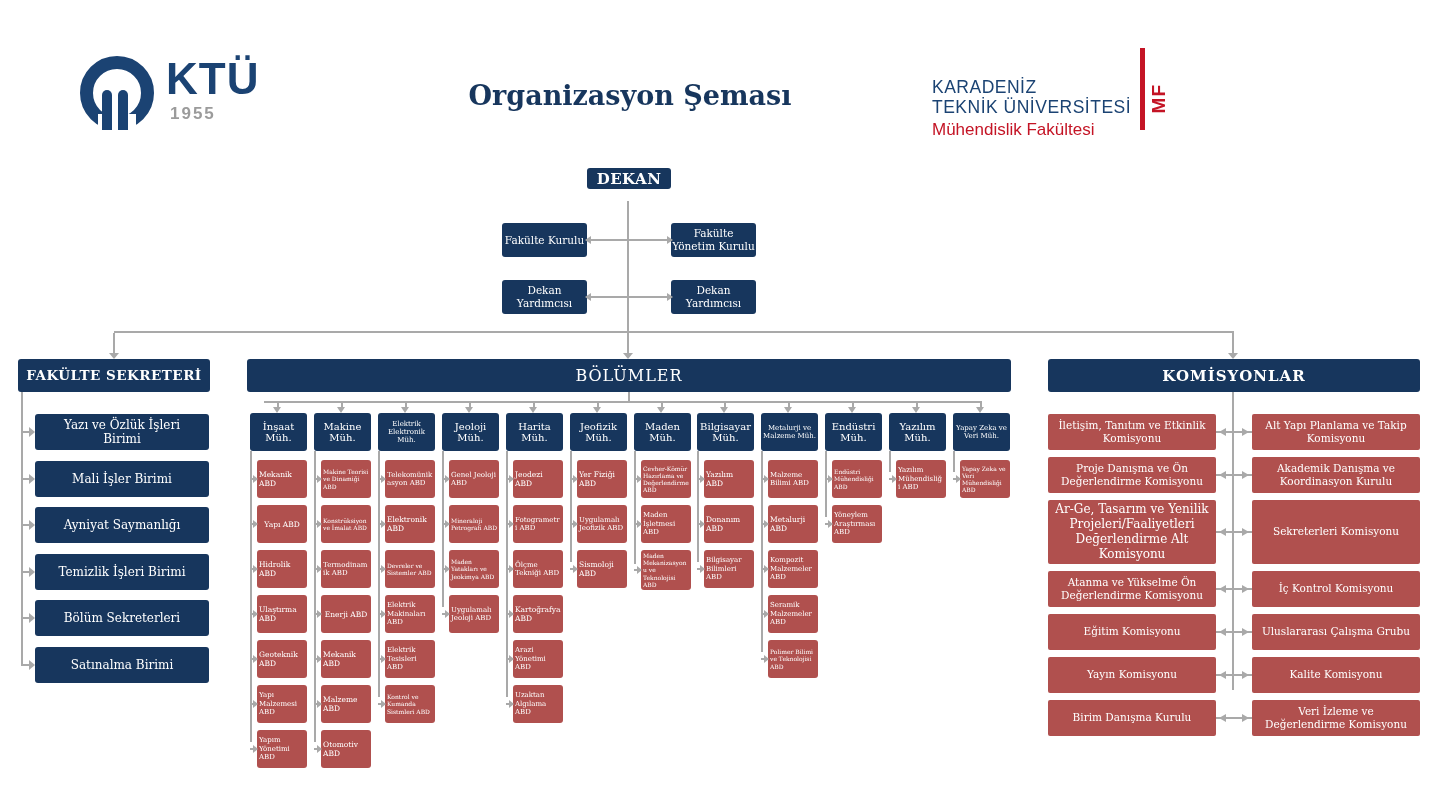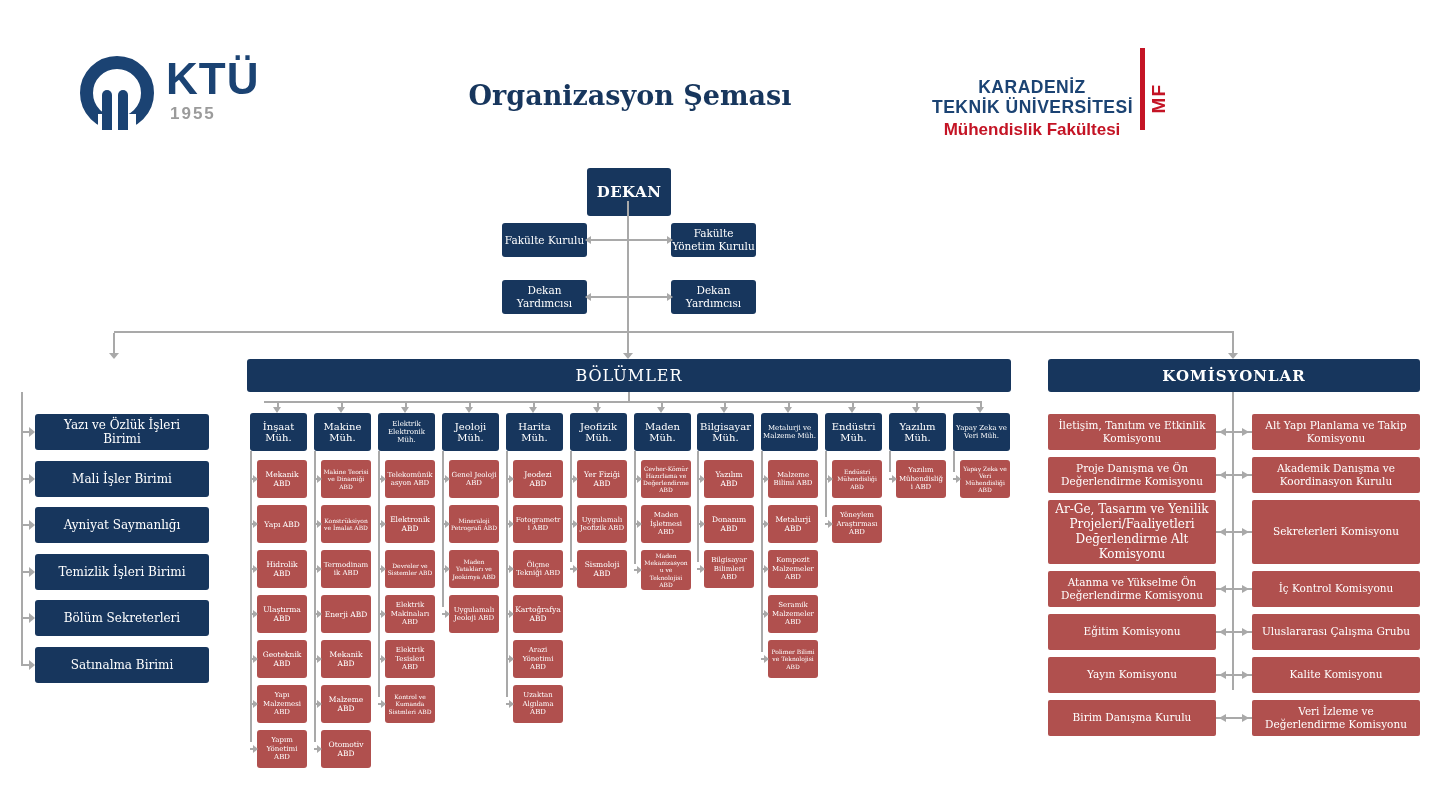--- a/index.html
+++ b/index.html
@@ -19,31 +19,31 @@
   .title{position:absolute;left:430px;top:80px;width:400px;text-align:center;
          font-size:27px;font-weight:bold;color:var(--navy);}
   .ktu-logo{position:absolute;left:80px;top:52px;width:260px;height:100px;
             font-family:"Liberation Sans","DejaVu Sans",sans-serif;}
   .ring{position:absolute;left:0;top:4px;width:48px;height:48px;border:13px solid var(--logo-navy);border-radius:50%;}
   .ring-gap{position:absolute;left:18px;top:62px;width:38px;height:16px;background:#fff;}
   .lbar{position:absolute;width:10px;height:40px;background:var(--logo-navy);border-radius:5px 5px 0 0;top:38px;}
   .lbar.b1{left:22px;} .lbar.b2{left:38px;}
   .ktu-txt{position:absolute;left:86px;top:2px;font-size:44px;font-weight:800;color:var(--logo-navy);letter-spacing:1px;}
   .ktu-year{position:absolute;left:90px;top:52px;font-size:17px;color:var(--year-gray);letter-spacing:2px;font-weight:bold;}
-  .uni-logo{position:absolute;left:932px;top:77px;width:200px;text-align:center;
-            font-family:"Liberation Sans","DejaVu Sans",sans-serif;font-weight:bold;white-space:nowrap;}
+  .uni-logo{position:absolute;left:932px;top:77px;width:200px;text-align:left;
+            font-family:"Liberation Sans","DejaVu Sans",sans-serif;font-weight:normal;white-space:nowrap;}
   .u1,.u2{font-size:17.5px;color:var(--logo-navy);letter-spacing:.5px;line-height:20px;}
   .u3{font-size:17px;color:var(--logo-red);margin-top:3px;}
   .uni-bar{position:absolute;left:1140px;top:48px;width:5px;height:82px;background:var(--logo-red);}
   .uni-mf{position:absolute;left:1148px;top:84px;writing-mode:vertical-rl;transform:rotate(180deg);
           font-family:"Liberation Sans","DejaVu Sans",sans-serif;font-weight:bold;font-size:19px;
           color:var(--logo-red);letter-spacing:1px;}
 
   
-  .dekan{left:587px;top:168px;width:84px;height:48px;font-size:15px;font-weight:bold;letter-spacing:.5px;}
+  .dekan{left:587px;top:168px;width:84px;height:21px;font-size:15px;font-weight:bold;letter-spacing:.5px;}
   .fk{left:502px;top:223px;width:85px;height:34px;font-size:10.5px;}
   .fyk{left:671px;top:223px;width:85px;height:34px;font-size:10.5px;}
   .dy1{left:502px;top:280px;width:85px;height:34px;font-size:10.5px;}
   .dy2{left:671px;top:280px;width:85px;height:34px;font-size:10.5px;}
 
   
   .vln,.hln{position:absolute;background:var(--line);}
   .vln{width:2px;} .hln{height:2px;}
   .l-dekan{left:627px;top:201px;height:131px;}
   .l-main{left:114px;top:331px;width:1120px;}
@@ -82,21 +82,21 @@
   .col:nth-of-type(10){left:825px}.col:nth-of-type(11){left:889px}.col:nth-of-type(12){left:953px}
   .col::before{content:"";position:absolute;left:27px;top:-12px;width:2px;height:7px;background:var(--line);}
   .col::after{content:"";position:absolute;left:23px;top:-6px;
               border-top:6px solid var(--line);border-left:4px solid transparent;border-right:4px solid transparent;}
   .head{position:relative;height:38px;background:var(--navy);color:#fff;border-radius:3px;
         display:flex;align-items:center;justify-content:center;text-align:center;font-size:10px;padding:1px 2px;box-sizing:border-box;}
   .head.f7{font-size:7px;}
   .kids{position:relative;margin-top:9px;padding-left:7px;display:flex;flex-direction:column;gap:7px;}
   .kids::before{content:"";position:absolute;left:0;top:-9px;bottom:26px;width:2px;background:var(--line);}
   .kid{position:relative;min-height:38px;background:var(--red);color:#fff;border-radius:3px;
-       display:flex;align-items:center;justify-content:center;text-align:center;font-size:7.5px;
+       display:flex;align-items:center;justify-content:center;font-size:7.5px;
        line-height:1.2;padding:2px 2px;box-sizing:border-box;overflow-wrap:break-word;word-break:break-word;}
   .kid.f65{font-size:7px;} .kid.f6{font-size:6px;}
   .kid::before{content:"";position:absolute;left:-7px;top:50%;margin-top:-1px;width:4px;height:2px;background:var(--line);}
   .kid::after{content:"";position:absolute;left:-4px;top:50%;margin-top:-4px;
               border-left:5px solid var(--line);border-top:4px solid transparent;border-bottom:4px solid transparent;}
 
   
   .k-rail{left:1232px;top:392px;height:298px;}
   .k-rows{position:absolute;left:1048px;top:414px;width:372px;display:flex;flex-direction:column;gap:7px;}
   .k-row{position:relative;display:flex;justify-content:space-between;}
@@ -141,20 +141,21 @@
   <div class="dbl dbl1"></div>
   <div class="bx navy dy1">Dekan Yardımcısı</div>
   <div class="bx navy dy2">Dekan Yardımcısı</div>
   <div class="dbl dbl2"></div>
 
   <div class="hln l-main"></div>
   <div class="drop d1"></div>
   <div class="drop d2"></div>
   <div class="drop d3"></div>
 
+  <div class="bx navy sek-h">FAKÜLTE SEKRETERİ</div>
   <div class="vln sk-rail"></div>
   <div class="sk-list">
 
       <div class="skid">Yazı ve Özlük İşleri Birimi</div>
 
       <div class="skid">Mali İşler Birimi</div>
 
       <div class="skid">Ayniyat Saymanlığı</div>
 
       <div class="skid">Temizlik İşleri Birimi</div>

